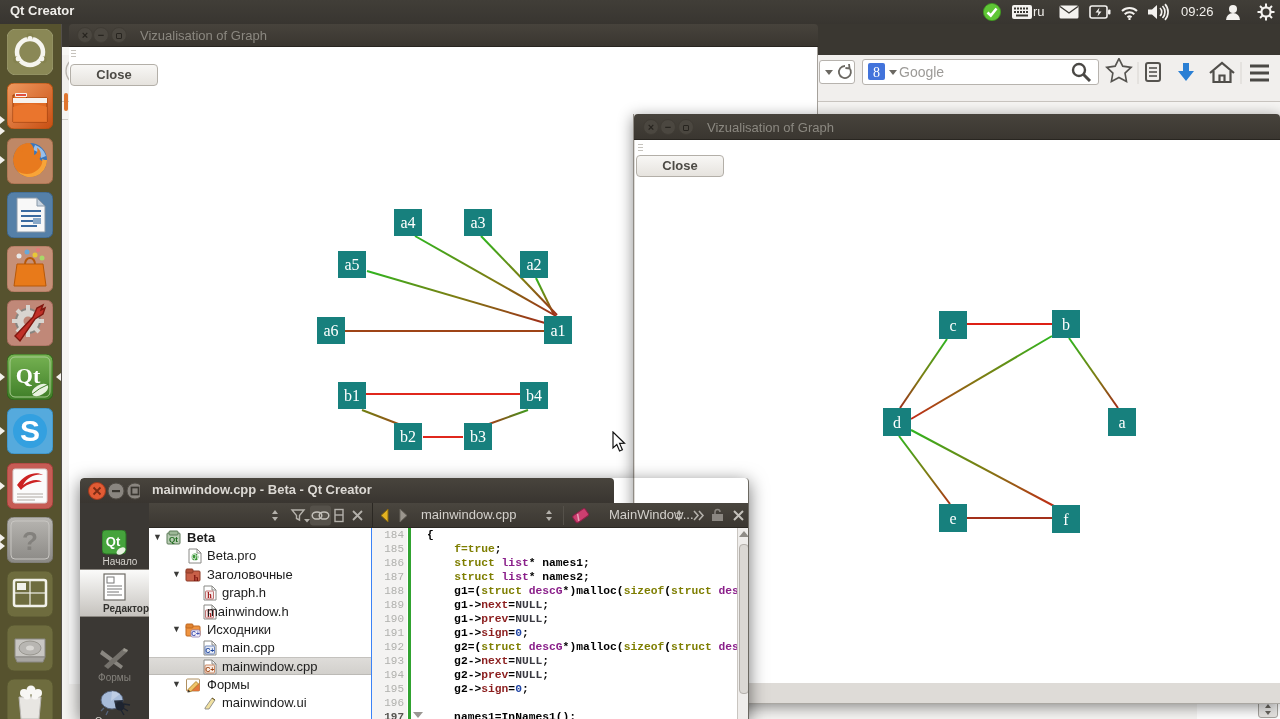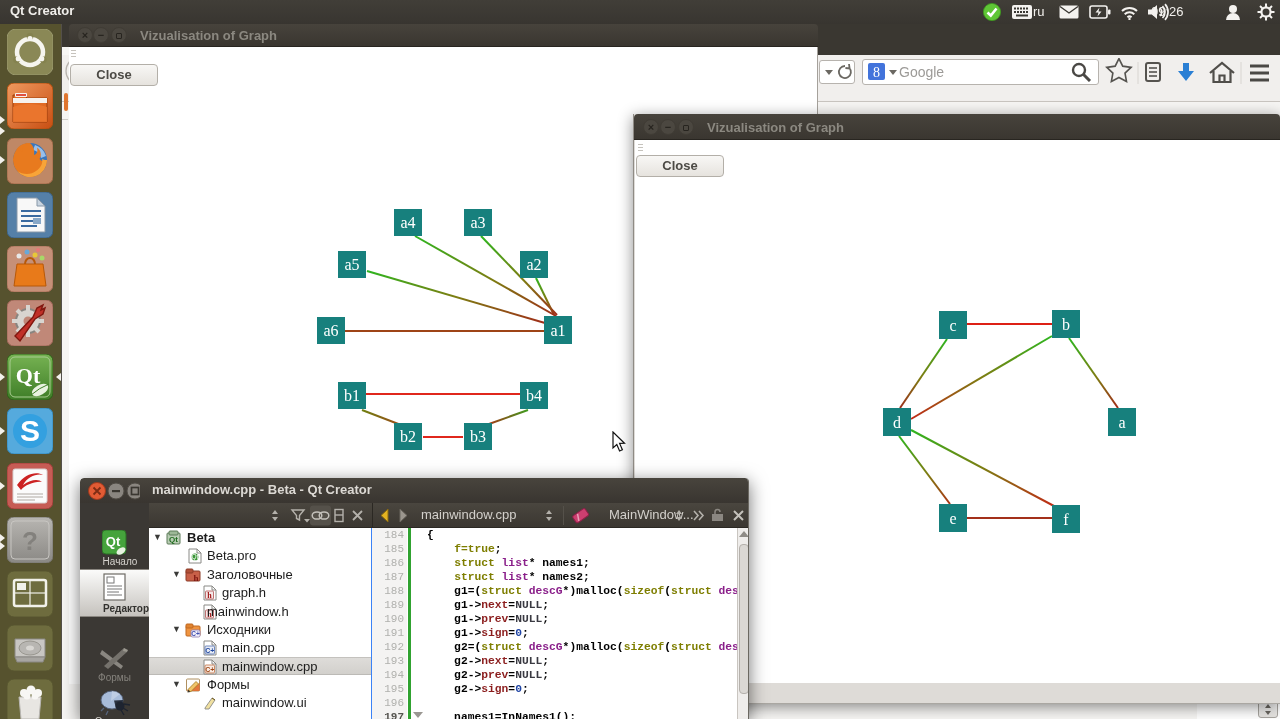--- a/index.html
+++ b/index.html
@@ -19,36 +19,36 @@
 
 
 #ff-dark { left:61px; top:24px; width:1219px; height:31px; background:#3a3731; z-index:1; }
 #ff-toolbar { left:61px; top:55px; width:1219px; height:47px; background:#f1efed; border-bottom:1px solid #c8c4bf; z-index:1; }
 #ff-content { left:61px; top:102px; width:1219px; height:617px; background:#f6f5f3; z-index:1; }
 .ffbtn { position:absolute; background:#fff; border:1px solid #b7b3ae; border-radius:3px; }
 
 
 #win1 { left:69px; top:24px; width:749px; height:660px; z-index:10; }
 #win1 .titlebar, #win2 .titlebar { position:absolute; left:0; top:0; width:100%; height:23px; background:linear-gradient(#47433c,#3a3630); border-radius:4px 4px 0 0; border-bottom:1px solid #282520; }
-.wtitle { position:absolute; top:4px; color:#8b8880; font-size:13px; font-weight:bold; }
+.wtitle { position:absolute; top:4px; color:#8b8880; font-size:13px; font-weight:normal; }
 .wbtn { position:absolute; top:3px; width:16px; height:16px; border-radius:50%; background:#4b4740; border:1px solid #403c35; color:#27241f; font-size:11px; line-height:14px; text-align:center; font-weight:bold; }
 .wbtn .sq { display:inline-block; width:6px; height:6px; border:1.5px solid #27241f; border-radius:1px; margin-top:4px; }
 #win1 .client { position:absolute; left:0; top:23px; width:749px; height:637px; background:#ffffff; border-right:1px solid #a5a19b; }
 #win2 .client { position:absolute; left:1px; top:26px; width:646px; height:543px; background:#ffffff; }
 .closebtn { position:absolute; width:88px; height:22px; background:linear-gradient(#f8f7f5,#e6e3de); border:1px solid #b3afa8; border-radius:4px; color:#4c4a45; font-size:13px; font-weight:bold; text-align:center; line-height:20px; }
 .grip { position:absolute; width:5px; height:8px; }
 .grip i { display:block; height:1px; background:#c6c3bd; margin-bottom:2px; }
 
 
 #win2 { left:633px; top:114px; width:647px; height:590px; z-index:20; background:#dedbd7; box-shadow:0 3px 14px rgba(0,0,0,.45); border-left:1px solid #8f8b85; border-bottom:1px solid #aaa7a2; }
 #win2 .titlebar { height:26px; }
 
 
 #qtc { left:80px; top:478px; width:669px; height:241px; z-index:30; box-shadow:0 4px 18px rgba(0,0,0,.55); border-right:1px solid #6b6861; }
-#qtc .tbar { position:absolute; left:0; top:0; width:669px; height:25px; background:linear-gradient(#48443d,#393530); border-radius:4px 4px 0 0; }
+#qtc .tbar { position:absolute; left:0; top:0; width:534px; height:25px; background:linear-gradient(#48443d,#393530); border-radius:4px 4px 0 0; }
 #qtc .ttext { position:absolute; left:72px; top:4px; color:#dcd9d4; font-size:13px; font-weight:bold; }
 #qtc .row2 { position:absolute; left:69px; top:25px; width:600px; height:25px; background:linear-gradient(#4a463f,#3b3731); border-bottom:1px solid #2b2823; }
 #modebar { position:absolute; left:0; top:25px; width:69px; height:216px; background:#3b3834; }
 #ppane { position:absolute; left:69px; top:50px; width:222px; height:191px; background:#ffffff; }
 #editor { position:absolute; left:291px; top:50px; width:378px; height:191px; background:#ffffff; overflow:hidden; border-left:1px solid #3b82f6; }
 #ppane { overflow:hidden; }
 #qtc { overflow:hidden; border-radius:4px 4px 0 0; }
 .mono { font-family:"Liberation Mono",monospace; }
 .trow { position:absolute; left:0; height:18px; width:222px; }
 .texp { position:absolute; top:3px; font-size:9px; color:#3a3a38; }
@@ -505,21 +505,21 @@
       <path d="M4.7 10.2 a 7 7 0 0 1 9.6 0" stroke="#f4f2ef" stroke-width="2" fill="none"></path>
       <path d="M7.4 13.2 a 3.4 3.4 0 0 1 4.2 0" stroke="#f4f2ef" stroke-width="2" fill="none"></path>
       <circle cx="9.5" cy="15" r="1.2" fill="#f4f2ef"></circle>
     </svg>
     <svg class="abs" style="left:1147px;top:3px;" width="24" height="18">
       <path d="M1 6.5 L5 6.5 L10 2 L10 16 L5 11.5 L1 11.5 Z" fill="#f4f2ef"></path>
       <path d="M13 5 a 5.5 5.5 0 0 1 0 8" stroke="#f4f2ef" stroke-width="1.7" fill="none"></path>
       <path d="M15.5 3 a 8.5 8.5 0 0 1 0 12" stroke="#f4f2ef" stroke-width="1.7" fill="none"></path>
       <path d="M18 1.2 a 11.5 11.5 0 0 1 0 15.6" stroke="#f4f2ef" stroke-width="1.7" fill="none"></path>
     </svg>
-    <div class="abs" id="clock" style="left:1151px;text-align:center;">09:26</div>
+    <div class="abs" id="clock" style="left:1181px;text-align:center;">09:26</div>
     <svg class="abs" style="left:1225px;top:3px;" width="16" height="18">
       <circle cx="8" cy="6" r="4" fill="#f4f2ef"></circle>
       <path d="M1 17 a 7 7 0 0 1 14 0 Z" fill="#f4f2ef"></path>
     </svg>
     <svg class="abs" style="left:1256px;top:2px;" width="20" height="20">
       <g stroke="#f4f2ef" stroke-width="2">
         <line x1="10" y1="1.5" x2="10" y2="5"></line>
           <line x1="10" y1="15" x2="10" y2="18.5"></line>
         <line x1="1.5" y1="10" x2="5" y2="10"></line>
           <line x1="15" y1="10" x2="18.5" y2="10"></line>

